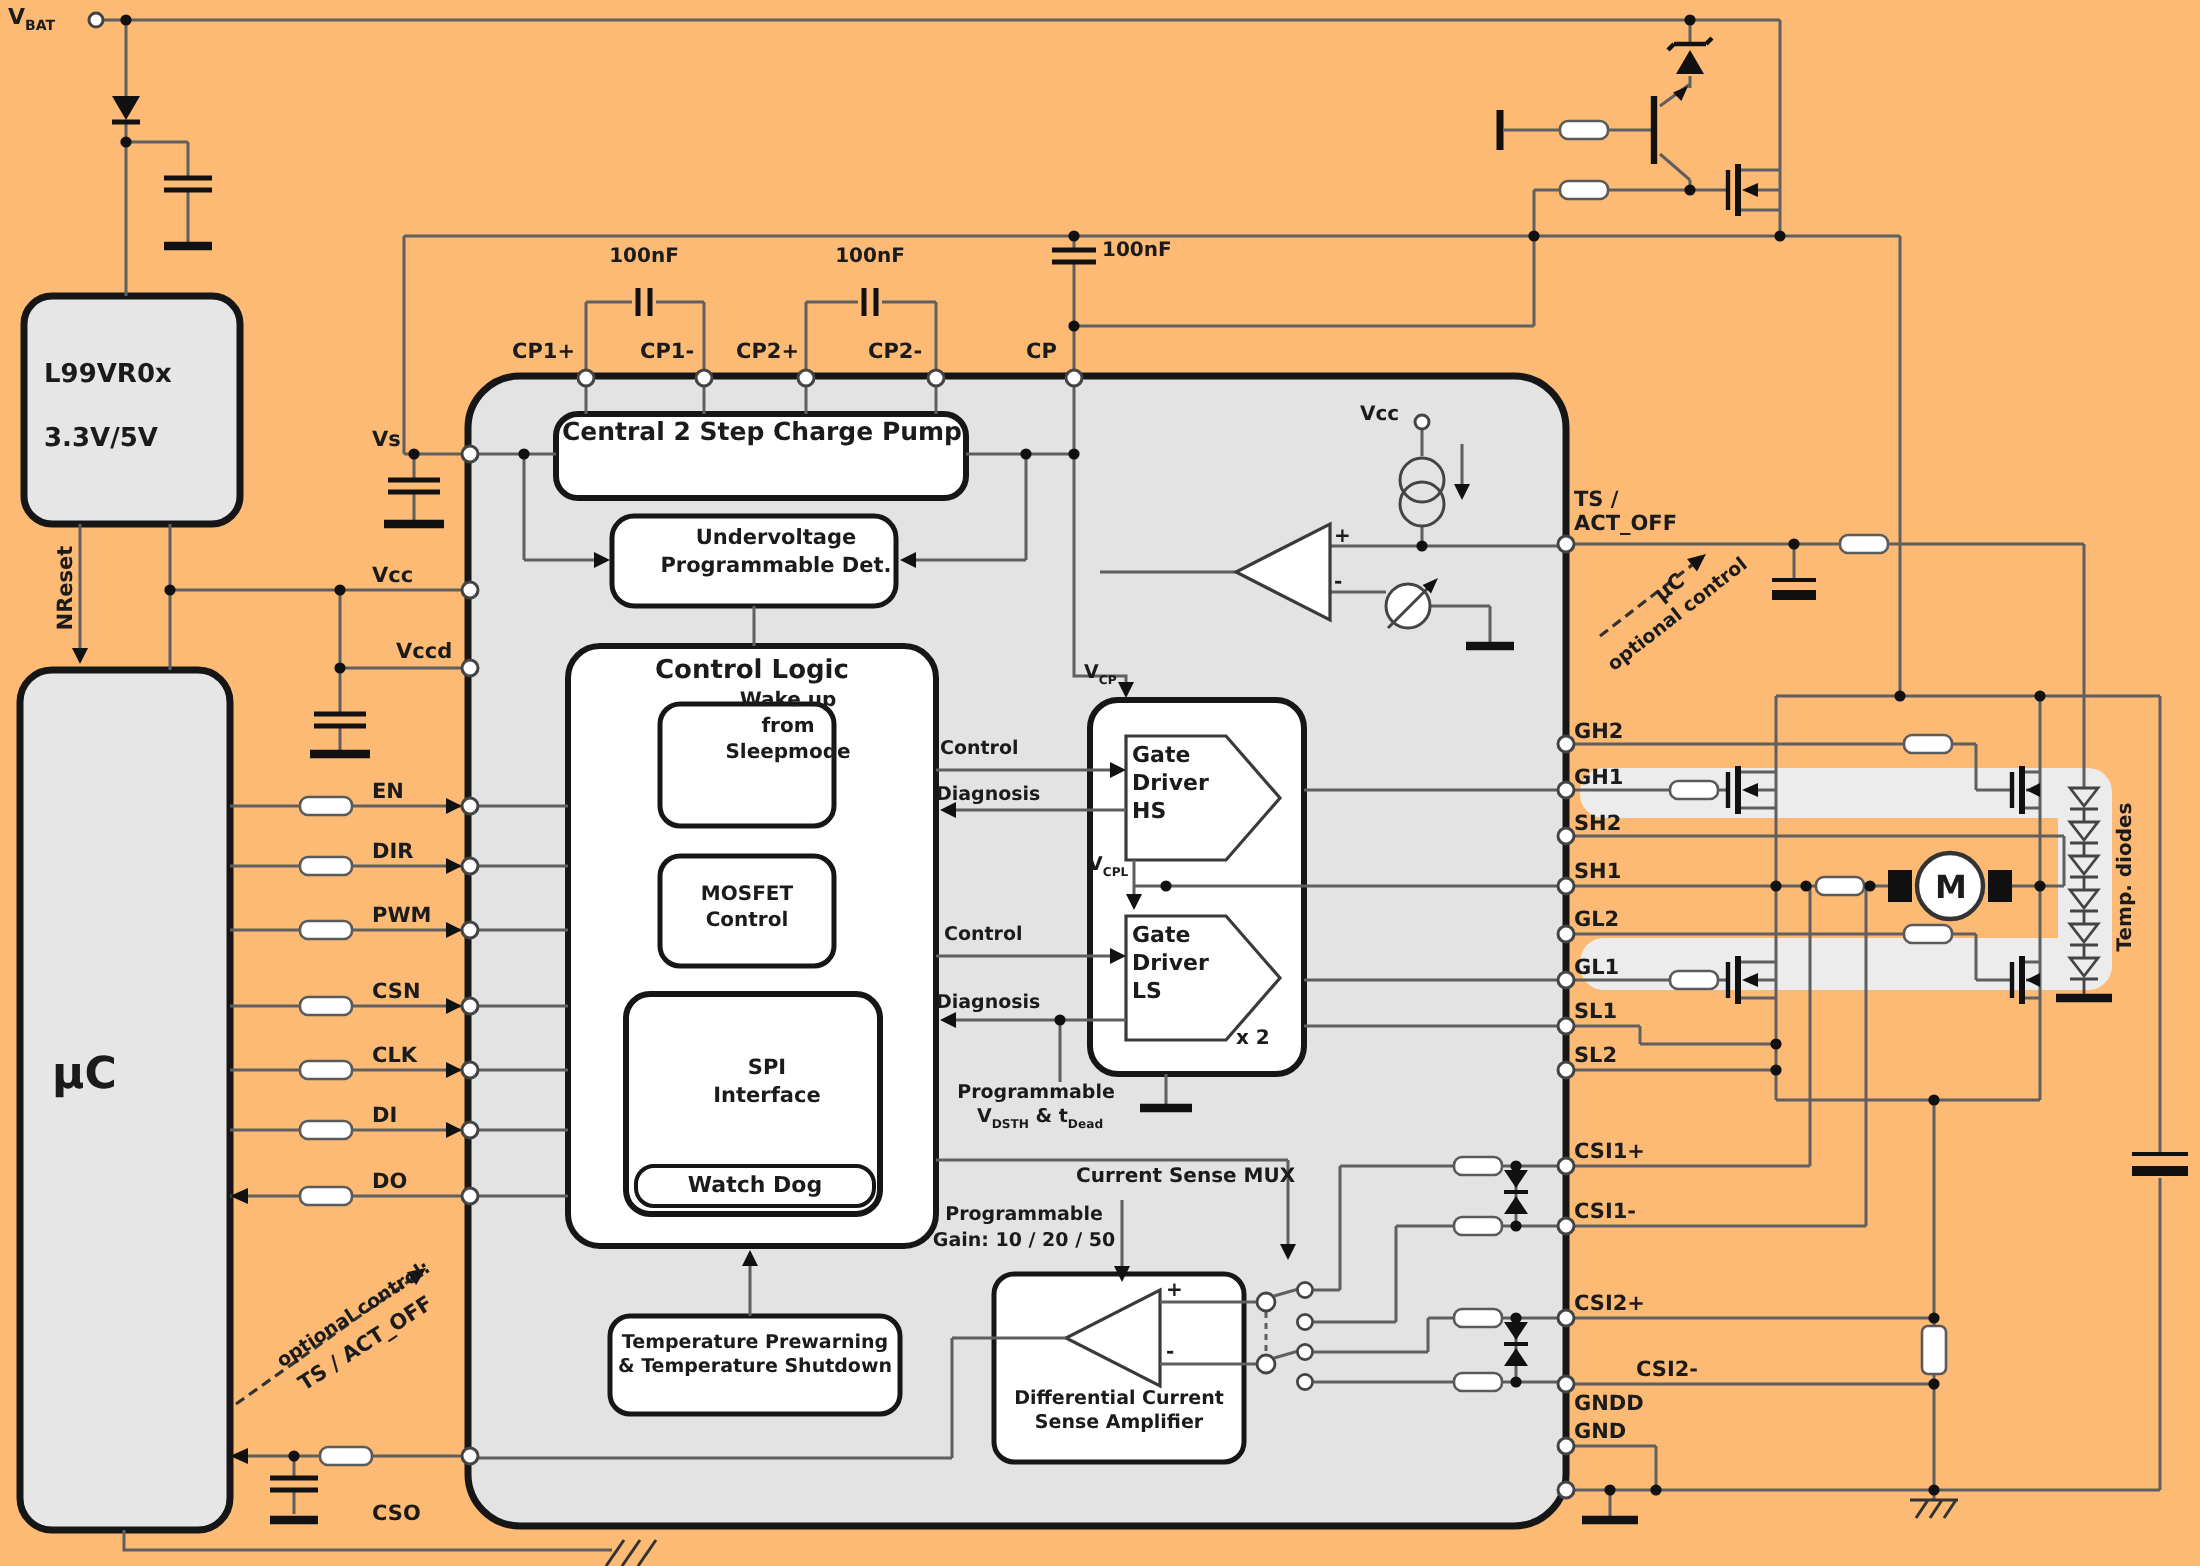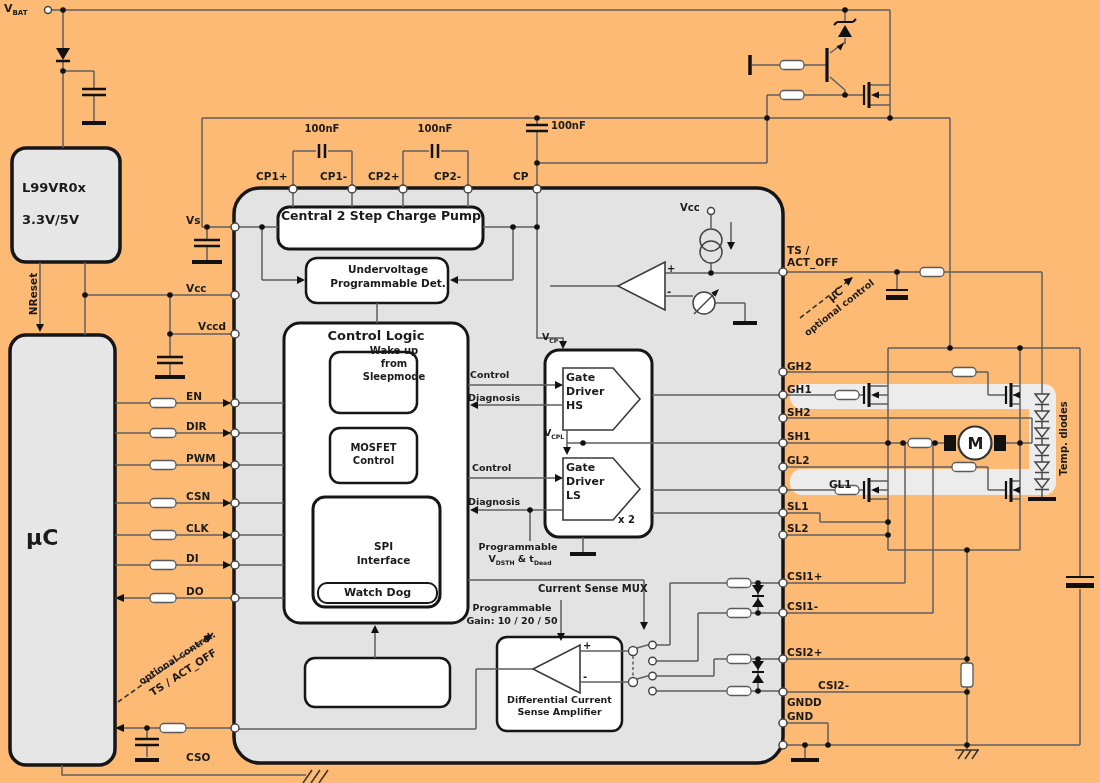--- a/index.html
+++ b/index.html
@@ -365,36 +365,36 @@
 <div class="lbl s105 rgt" style="left:186px;top:585px;width:44px;">DO</div>
 <div class="lbl s105 rgt" style="left:186px;top:715px;width:44px;margin-top:36px;">CSO</div>
 
 <div class="lbl s105" style="left:787px;top:244px;">TS /</div>
 <div class="lbl s105" style="left:787px;top:256px;">ACT_OFF</div>
 <div class="lbl s105" style="left:787px;top:360px;">GH2</div>
 <div class="lbl s105" style="left:787px;top:383px;">GH1</div>
 <div class="lbl s105" style="left:787px;top:406px;">SH2</div>
 <div class="lbl s105" style="left:787px;top:430px;">SH1</div>
 <div class="lbl s105" style="left:787px;top:454px;">GL2</div>
-<div class="lbl s105" style="left:829px;top:478px;">GL1</div>
+<div class="lbl s105" style="left:787px;top:478px;">GL1</div>
 <div class="lbl s105" style="left:787px;top:500px;">SL1</div>
 <div class="lbl s105" style="left:787px;top:522px;">SL2</div>
 <div class="lbl s105" style="left:787px;top:570px;">CSI1+</div>
 <div class="lbl s105" style="left:787px;top:600px;">CSI1-</div>
 <div class="lbl s105" style="left:787px;top:646px;">CSI2+</div>
 <div class="lbl s105" style="left:818px;top:679px;">CSI2-</div>
 <div class="lbl s105" style="left:787px;top:710px;">GND</div>
 <div class="lbl s105" style="left:787px;top:696px;">GNDD</div>
 
 <div class="lbl s12 ctr" style="left:280px;top:208px;width:201px;text-align:right;">Central 2 Step Charge Pump</div>
 <div class="lbl s105 ctr lh" style="left:308px;top:263px;width:160px;"><span>Undervoltage</span><br><span>Programmable Det.</span></div>
 <div class="lbl s13 ctr" style="left:286px;top:328px;width:180px;">Control Logic</div>
 <div class="lbl s10 ctr lh" style="left:331px;top:344px;width:106px;margin-left:10px;"><span>Wake up</span><br><span>from</span><br><span>Sleepmode</span></div>
 <div class="lbl s10 ctr lh" style="left:331px;top:441px;width:85px;"><span>MOSFET</span><br><span>Control</span></div>
-<div class="lbl s105 ctr lh" style="left:314px;top:540px;width:139px;"><span>SPI</span><br><span>Interface</span></div>
+<div class="lbl s105 ctr lh" style="left:314px;top:528px;width:139px;"><span>SPI</span><br><span>Interface</span></div>
 <div class="lbl s11 ctr" style="left:318px;top:586px;width:119px;">Watch Dog</div>
 
 <div class="lbl s9" style="left:470px;top:369px;">Control</div>
 <div class="lbl s9" style="left:468px;top:392px;">Diagnosis</div>
 <div class="lbl s9" style="left:472px;top:462px;">Control</div>
 <div class="lbl s9" style="left:468px;top:496px;">Diagnosis</div>
 
 <div class="lbl s9" style="left:542px;top:331px;"><span>V</span><span class="sub">CP</span></div>
 <div class="lbl s9" style="left:544px;top:427px;"><span>V</span><span class="sub">CPL</span></div>
 <div class="lbl s11" style="left:566px;top:371px;line-height:14px;"><span>Gate</span><br><span>Driver</span><br><span>HS</span></div>
@@ -406,20 +406,21 @@
 <div class="lbl s10" style="left:680px;top:202px;">Vcc</div>
 <div class="lbl s10" style="left:667px;top:263px;">+</div>
 <div class="lbl s10" style="left:667px;top:286px;">-</div>
 
 <div class="lbl s10" style="left:538px;top:583px;">Current Sense MUX</div>
 <div class="lbl s9 ctr" style="left:468px;top:602px;width:88px;">Programmable</div>
 <div class="lbl s9 ctr" style="left:464px;top:615px;width:96px;">Gain: 10 / 20 / 50</div>
 <div class="lbl s10" style="left:583px;top:640px;">+</div>
 <div class="lbl s10" style="left:583px;top:671px;">-</div>
 <div class="lbl s9 ctr lh" style="left:499px;top:694px;width:121px;"><span>Differential Current</span><br><span>Sense Amplifier</span></div>
+<div class="lbl s9 ctr lh" style="left:307px;top:666px;width:141px;"><span>Temperature Prewarning</span><br><span>&amp; Temperature Shutdown</span></div>
 
 <div class="lbl s16 ctr" style="left:963px;top:434px;width:25px;">M</div>
 <div class="lbl s10 rot90 ctr" style="left:1022px;top:433px;width:82px;">Temp. diodes</div>
 <div class="lbl s105 rot38 ctr" style="left:820px;top:288px;width:30px;">µC</div>
 <div class="lbl s9 rot38 ctr" style="left:790px;top:302px;width:98px;">optional control</div>
 
 <div class="lbl s9 rot33 ctr" style="left:124px;top:652px;width:106px;">optional control:</div>
 <div class="lbl s105 rot33 ctr" style="left:130px;top:666px;width:106px;">TS / ACT_OFF</div>
 
 </div>

